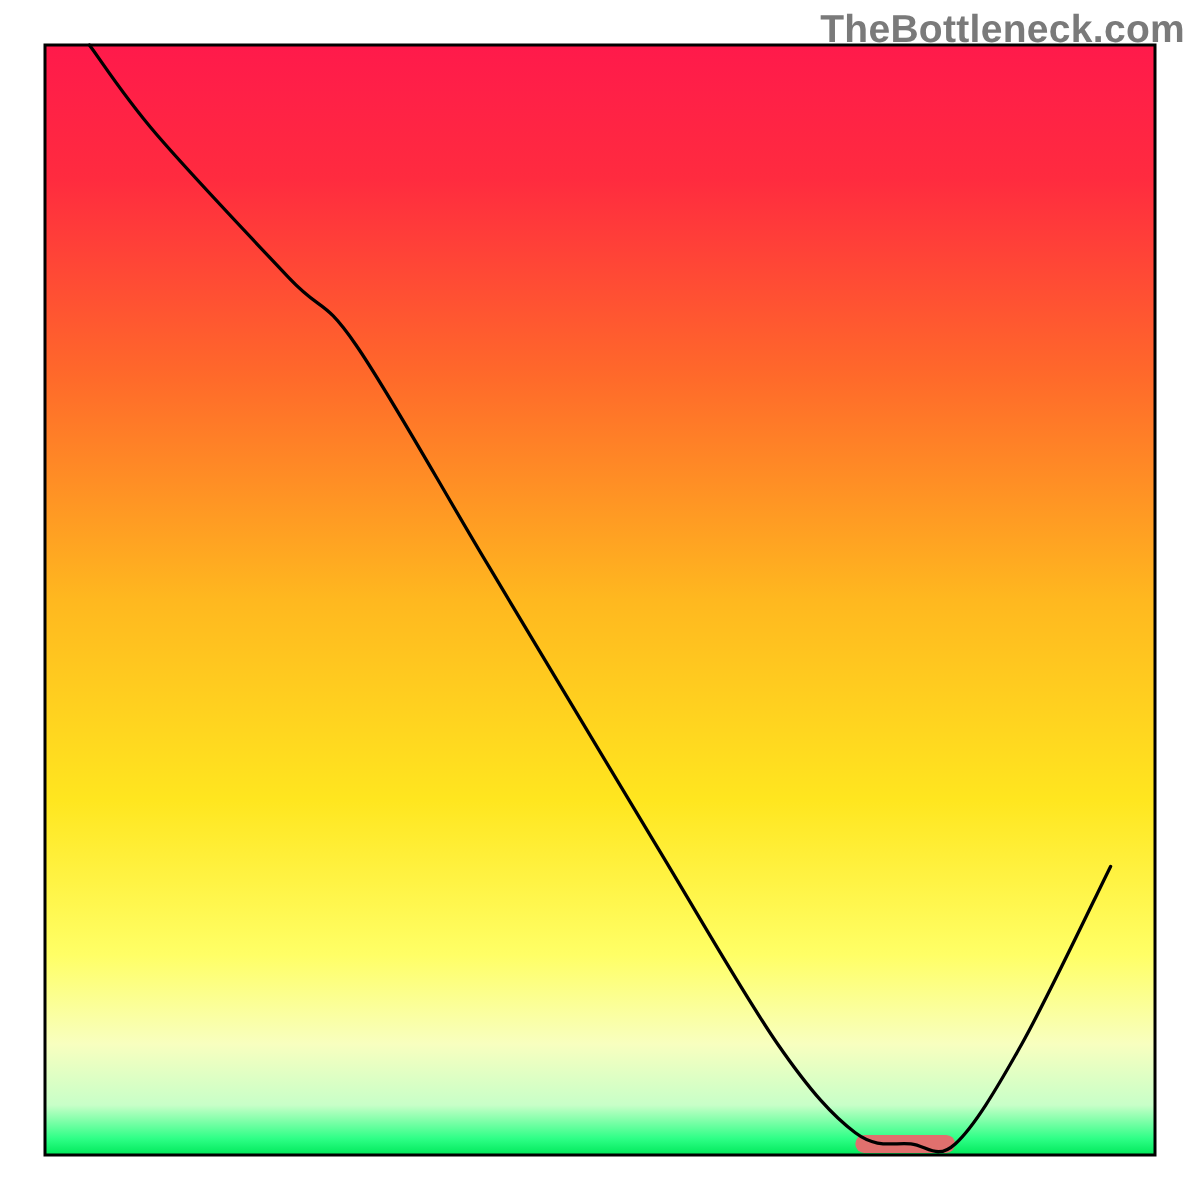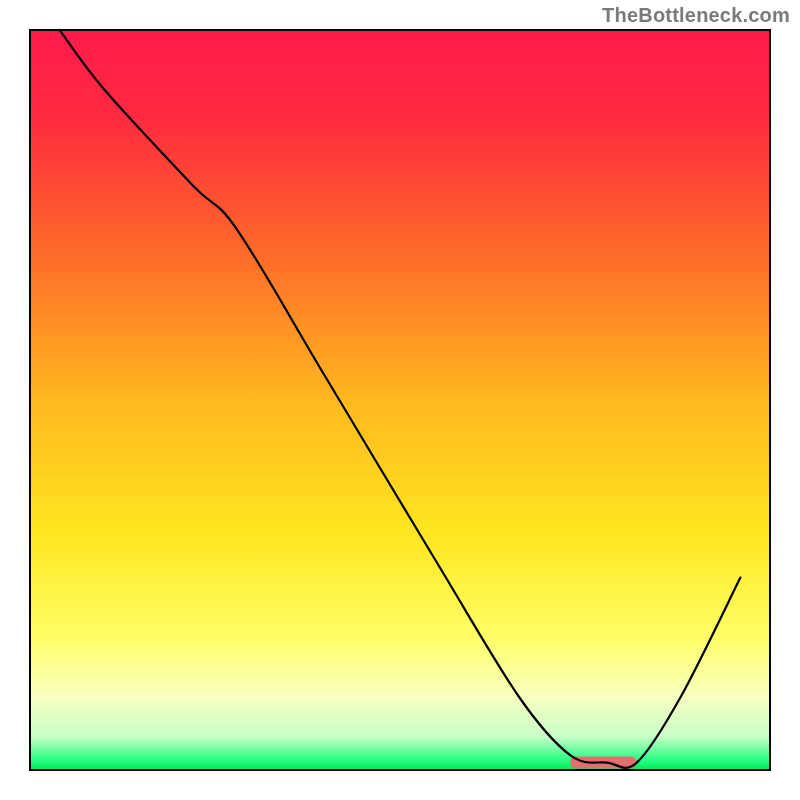--- a/index.html
+++ b/index.html
@@ -13,21 +13,21 @@
   }
   .chart-wrap {
     position: relative;
     width: 800px;
     height: 800px;
   }
   .watermark {
     position: absolute;
     top: 4px;
     right: 10px;
-    font-size: 20px;
+    font-size: 26px;
     font-weight: bold;
     color: #7a7a7a;
     letter-spacing: 0.2px;
   }
   svg.plot {
     position: absolute;
     left: 0;
     top: 0;
   }
 </style>

